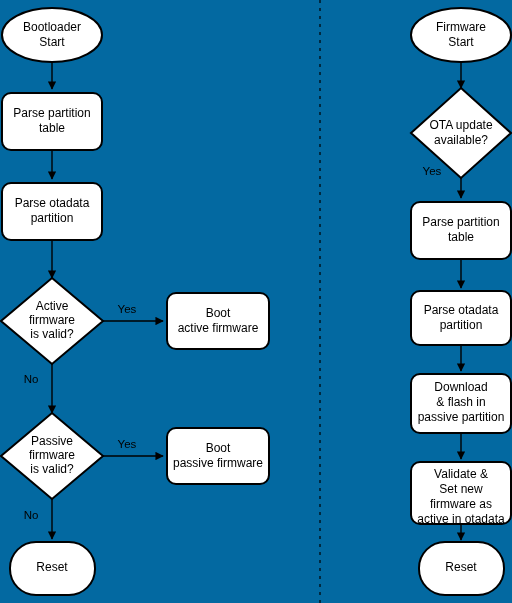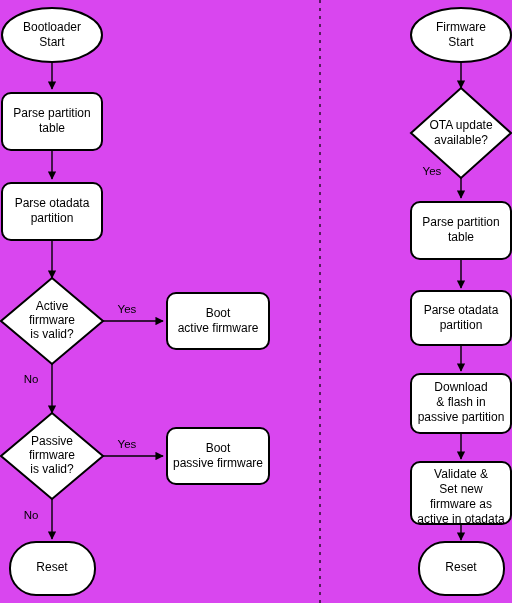--- a/index.html
+++ b/index.html
@@ -10,21 +10,21 @@
   body {
     width: 512px;
     height: 603px;
     font-family: "Liberation Sans", sans-serif;
     overflow: hidden;
   }
   #diagram-root {
     position: relative;
     width: 512px;
     height: 603px;
-    background: #d946ef;
+    background: #0369a1;
   }
   svg.flow {
     display: block;
     width: 512px;
     height: 603px;
   }
   .shape {
     fill: #ffffff;
     stroke: #000000;
     stroke-width: 2;

